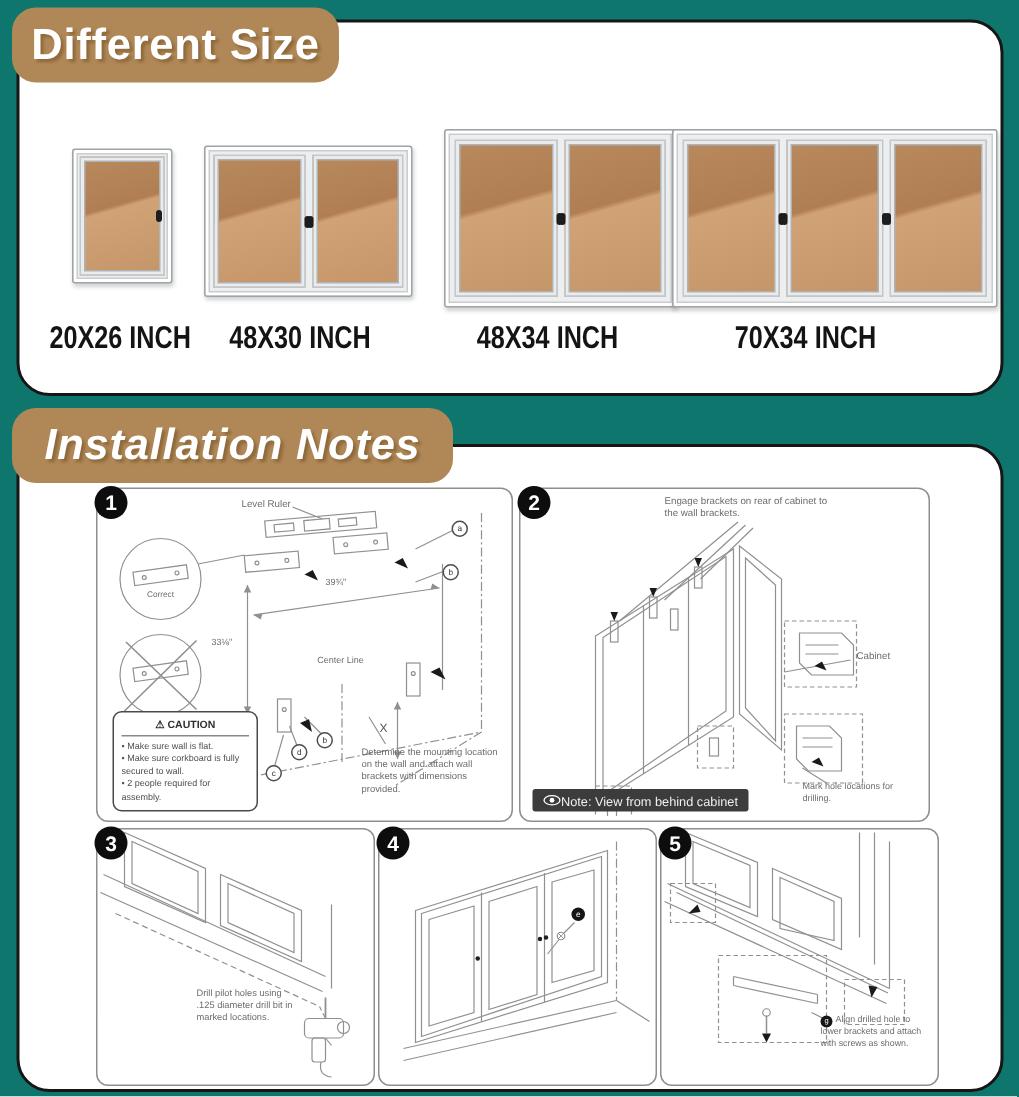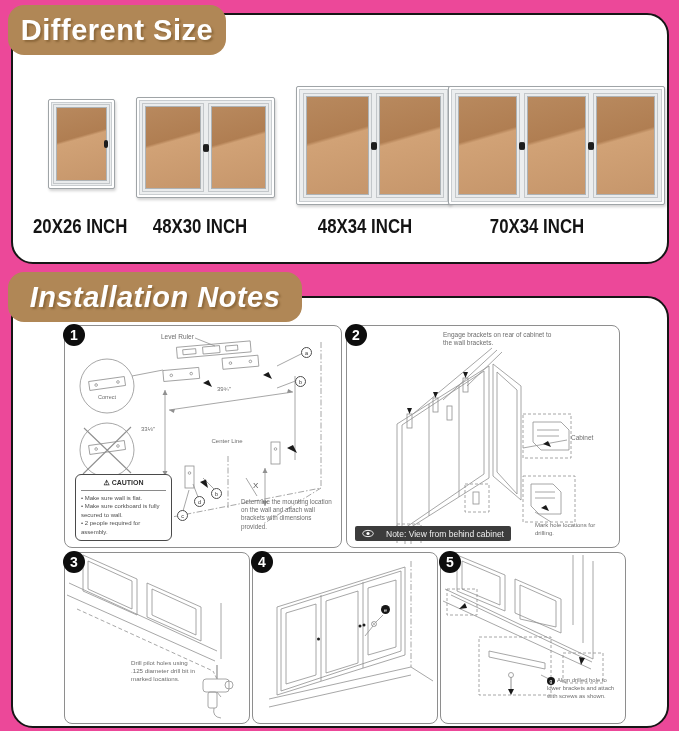--- a/index.html
+++ b/index.html
@@ -1,17 +1,17 @@
 <!DOCTYPE html>
 <html><head>
 <meta charset="utf-8">
 <style>
   html,body{margin:0;padding:0;background:#fff;}
   body{font-family:"Liberation Sans", sans-serif;}
-  #stage{position:relative;width:679px;height:731px;background:#ec4899;overflow:hidden;}
+  #stage{position:relative;width:679px;height:731px;background:#0f766e;overflow:hidden;}
 
   .section{position:absolute;border:2px solid #161616;border-radius:22px;background:#fff;}
   .pill{position:absolute;background:#b08756;border-radius:16px;color:#fff;font-weight:bold;
         display:flex;align-items:center;justify-content:center;z-index:5;
         text-shadow:2px 2px 2px rgba(90,60,20,.4);letter-spacing:.5px;}
 
   
   .board{position:absolute;background:#eceeef;border:1px solid #9fa4a7;border-radius:2px;
          box-shadow:inset 0 0 0 2px #ffffff, inset 0 0 0 3px #c9cdd0, 1px 2px 3px rgba(0,0,0,.18);
          display:flex;}
@@ -40,21 +40,21 @@
       font-size:5.5px;display:flex;align-items:center;justify-content:center;z-index:3;}
   .cof-inline{display:inline-flex;width:8px;height:8px;border-radius:50%;background:#161616;color:#fff;
       font-size:5px;align-items:center;justify-content:center;vertical-align:top;margin-right:2px;}
   .caution{position:absolute;left:10px;bottom:6px;width:97px;border:1px solid #4a4a4a;
       border-radius:6px;padding:4px 5px;background:#fff;z-index:3;box-sizing:border-box;}
   .caution-title{text-align:center;font-size:7px;font-weight:bold;color:#2e2e2e;
       border-bottom:1px solid #8a8a8a;padding-bottom:3px;margin-bottom:3px;}
   .caution-item{font-size:6px;color:#4f4f4f;line-height:1.4;}
   .caution-item::before{content:"• ";}
   .note-badge{position:absolute;left:8px;bottom:6px;background:#3c3c3c;color:#efefef;
-      font-size:8.5px;padding:2.5px 7px;display:flex;align-items:center;gap:12px;border-radius:2px;z-index:3;}
+      font-size:8.5px;padding:2.5px 7px;display:flex;align-items:center;gap:0;border-radius:2px;z-index:3;}
 </style>
 </head>
 <body>
 
 <div id="stage">
 
   <div class="section" style="left:11px;top:13px;width:654px;height:247px;"></div>
   <div class="pill" style="left:8px;top:5px;width:218px;height:50px;font-size:29px;">
     <span>Different Size</span>
   </div>

